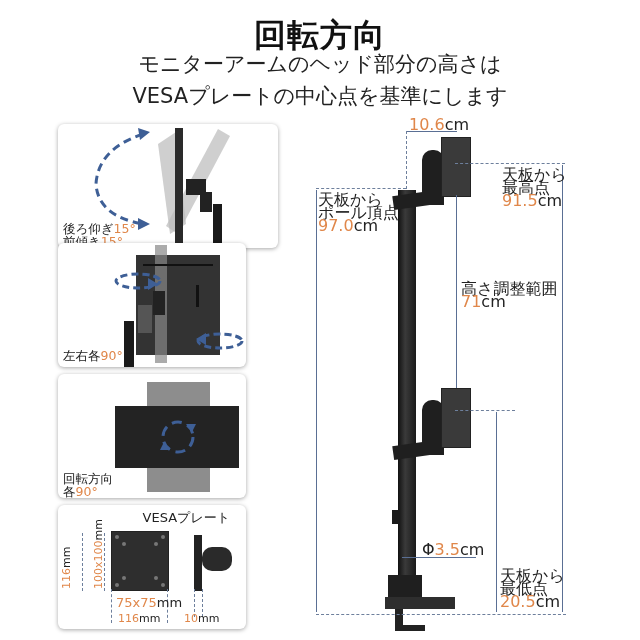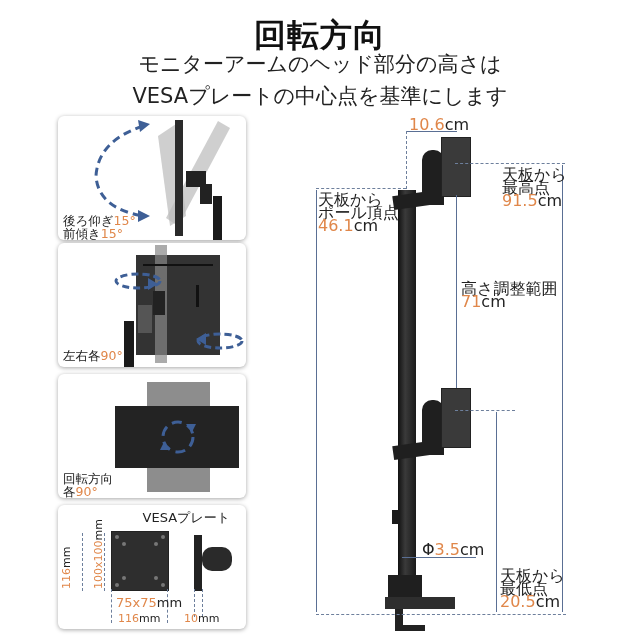--- a/index.html
+++ b/index.html
@@ -1,21 +1,21 @@
 <!DOCTYPE html>
 <html><head>
 <meta charset="utf-8">
 <style>
   html,body{margin:0;padding:0;background:#fff;}
   body{width:640px;height:640px;position:relative;overflow:hidden;font-family:"DejaVu Sans","Liberation Sans",sans-serif;color:#222;}
   .title{position:absolute;left:0;width:640px;top:14px;text-align:center;font-size:32px;font-weight:bold;color:#111;letter-spacing:1px;}
   .sub{position:absolute;left:0;width:640px;text-align:center;font-size:21px;color:#222;}
   .sub1{top:50px;} .sub2{top:82px;}
   .panel{position:absolute;left:58px;width:188px;height:124px;border-radius:6px;background:#fff;box-shadow:0 1px 4px rgba(0,0,0,0.35);overflow:hidden;}
-  .p1{top:116px;} .p2{top:243px;} .p3{top:374px;} .p4{top:505px;}
+  .p1{top:124px;padding-left:32px;} .p2{top:243px;} .p3{top:374px;} .p4{top:505px;}
   .plabel{position:absolute;left:5px;font-size:12.5px;line-height:13px;color:#222;}
   .or{color:#e0874a;}
   .dark{position:absolute;background:#2c2c2c;}
   .ghost{position:absolute;background:rgba(110,110,110,0.55);}
   .dimtxt{position:absolute;font-size:16px;line-height:13px;color:#222;}
   .dimline{position:absolute;background:#5a6f94;}
   .dash-h{position:absolute;height:0;border-top:1.5px dashed #6d7f9c;}
   .dash-v{position:absolute;width:0;border-left:1.5px dashed #6d7f9c;}
   .pole{position:absolute;background:linear-gradient(90deg,#111,#3a3a3a 40%,#1a1a1a);}
   .vesa{position:absolute;background:#2e2e2e;border:1px solid #222;}
@@ -134,21 +134,21 @@
   <div class="dimline" style="left:562px;top:165px;width:1px;height:447px;"></div>
   <div class="dimline" style="left:456px;top:195px;width:1px;height:193px;"></div>
   <div class="dimline" style="left:496px;top:412px;width:1px;height:200px;"></div>
   <div class="dimline" style="left:402px;top:557px;width:74px;height:1px;"></div>
 
   <div class="dimtxt" style="left:409px;top:118px;"><span class="or">10.6</span><span>cm</span></div>
 
   <div class="dimtxt" style="left:318px;top:193px;">
     <div>天板から</div>
     <div>ポール頂点</div>
-    <div><span class="or">46.1</span><span>cm</span></div>
+    <div><span class="or">97.0</span><span>cm</span></div>
   </div>
 
   <div class="dimtxt" style="left:502px;top:168px;">
     <div>天板から</div>
     <div>最高点</div>
     <div><span class="or">91.5</span><span>cm</span></div>
   </div>
 
   <div class="dimtxt" style="left:461px;top:282px;">
     <div>高さ調整範囲</div>

